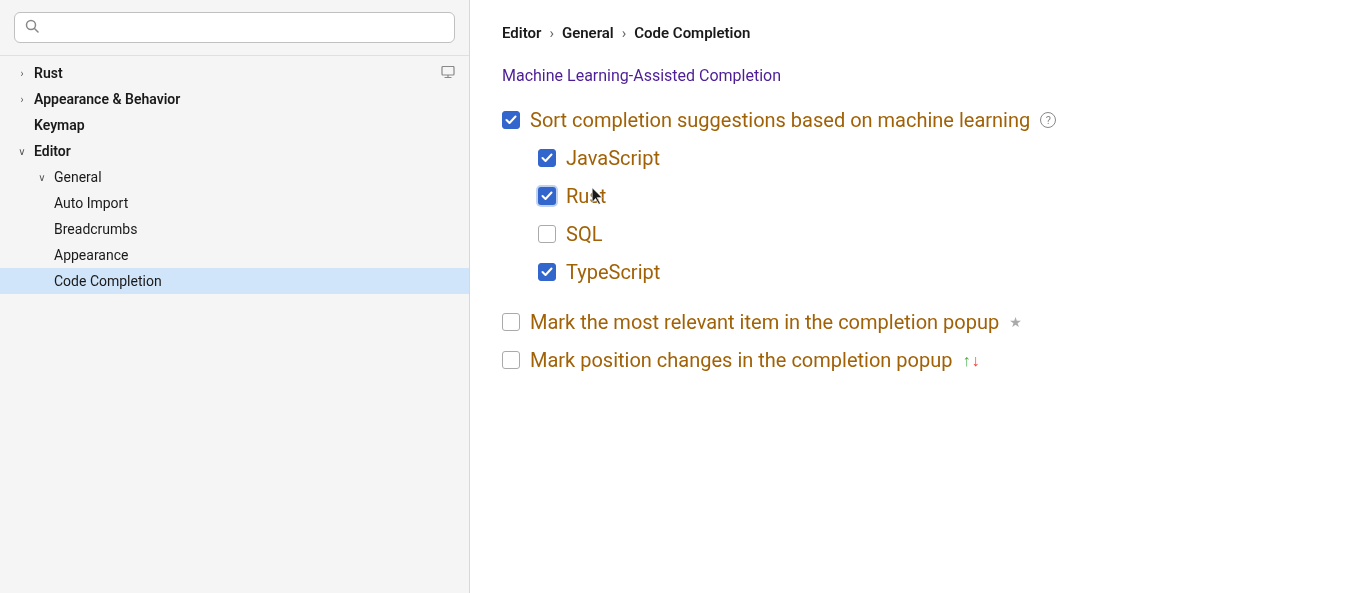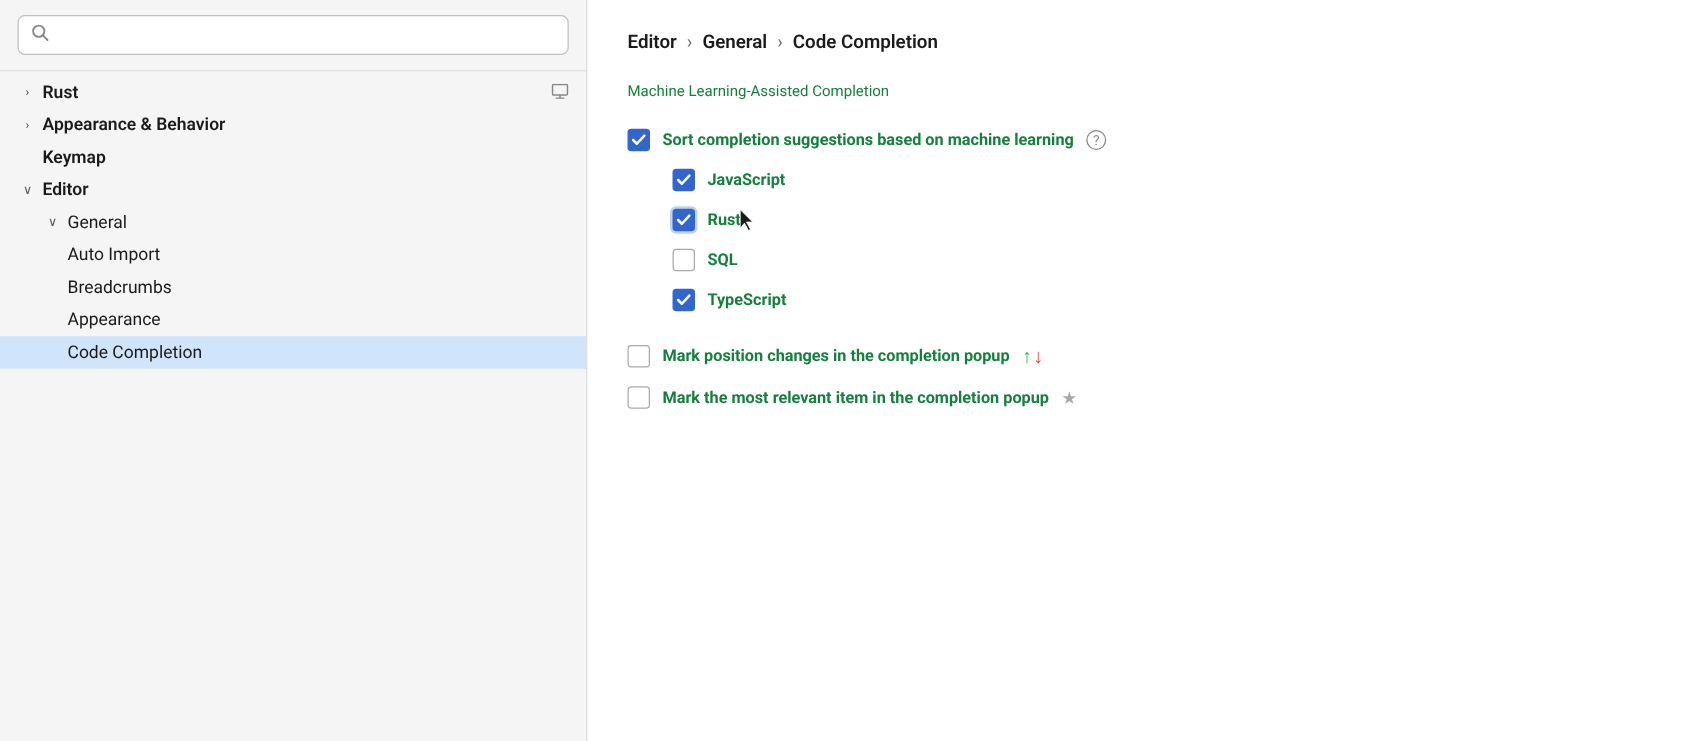--- a/index.html
+++ b/index.html
@@ -123,22 +123,22 @@
       color: #1a1a1a;
       margin-bottom: 24px;
     }
 
     .breadcrumb .sep {
       color: #666;
       font-weight: 400;
     }
 
     .section-title {
-      font-size: 12px;
-      color: #15803d;
+      font-size: 16px;
+      color: #4c1d95;
       margin-bottom: 16px;
     }
 
     .options-list {
       display: flex;
       flex-direction: column;
       gap: 0;
     }
 
     .option-row {
@@ -175,23 +175,22 @@
       background: #3366cc;
       border: 2px solid #3366cc;
       box-shadow: 0 0 0 2px rgba(51,102,204,0.3);
     }
 
     .checkbox svg {
       display: block;
     }
 
     .option-label {
-      font-size: 13px;
-      color: #15803d;
-      font-weight: bold;
+      font-size: 20px;
+      color: #a16207;
     }
 
     .help-icon {
       width: 16px;
       height: 16px;
       border: 1.5px solid #888;
       border-radius: 50%;
       display: inline-flex;
       align-items: center;
       justify-content: center;
@@ -361,27 +360,27 @@
           <polyline points="1.5,5 4.5,8 10.5,1.5" stroke="white" stroke-width="2" stroke-linecap="round" stroke-linejoin="round"></polyline>
         </svg>
       </div>
       <span class="option-label">TypeScript</span>
     </div>
 
     <div class="divider-space"></div>
 
     <div class="option-row">
       <div class="checkbox unchecked"></div>
+      <span class="option-label">Mark the most relevant item in the completion popup</span>
+      <span class="star-icon">★</span>
+    </div>
+
+    <div class="option-row">
+      <div class="checkbox unchecked"></div>
       <span class="option-label">Mark position changes in the completion popup</span>
       <span class="arrows-icon">
         <span class="arrow-up">↑</span>
           <span class="arrow-down">↓</span>
       </span>
     </div>
 
-    <div class="option-row">
-      <div class="checkbox unchecked"></div>
-      <span class="option-label">Mark the most relevant item in the completion popup</span>
-      <span class="star-icon">★</span>
-    </div>
-
   </div>
 </div>
 
 </body></html>

